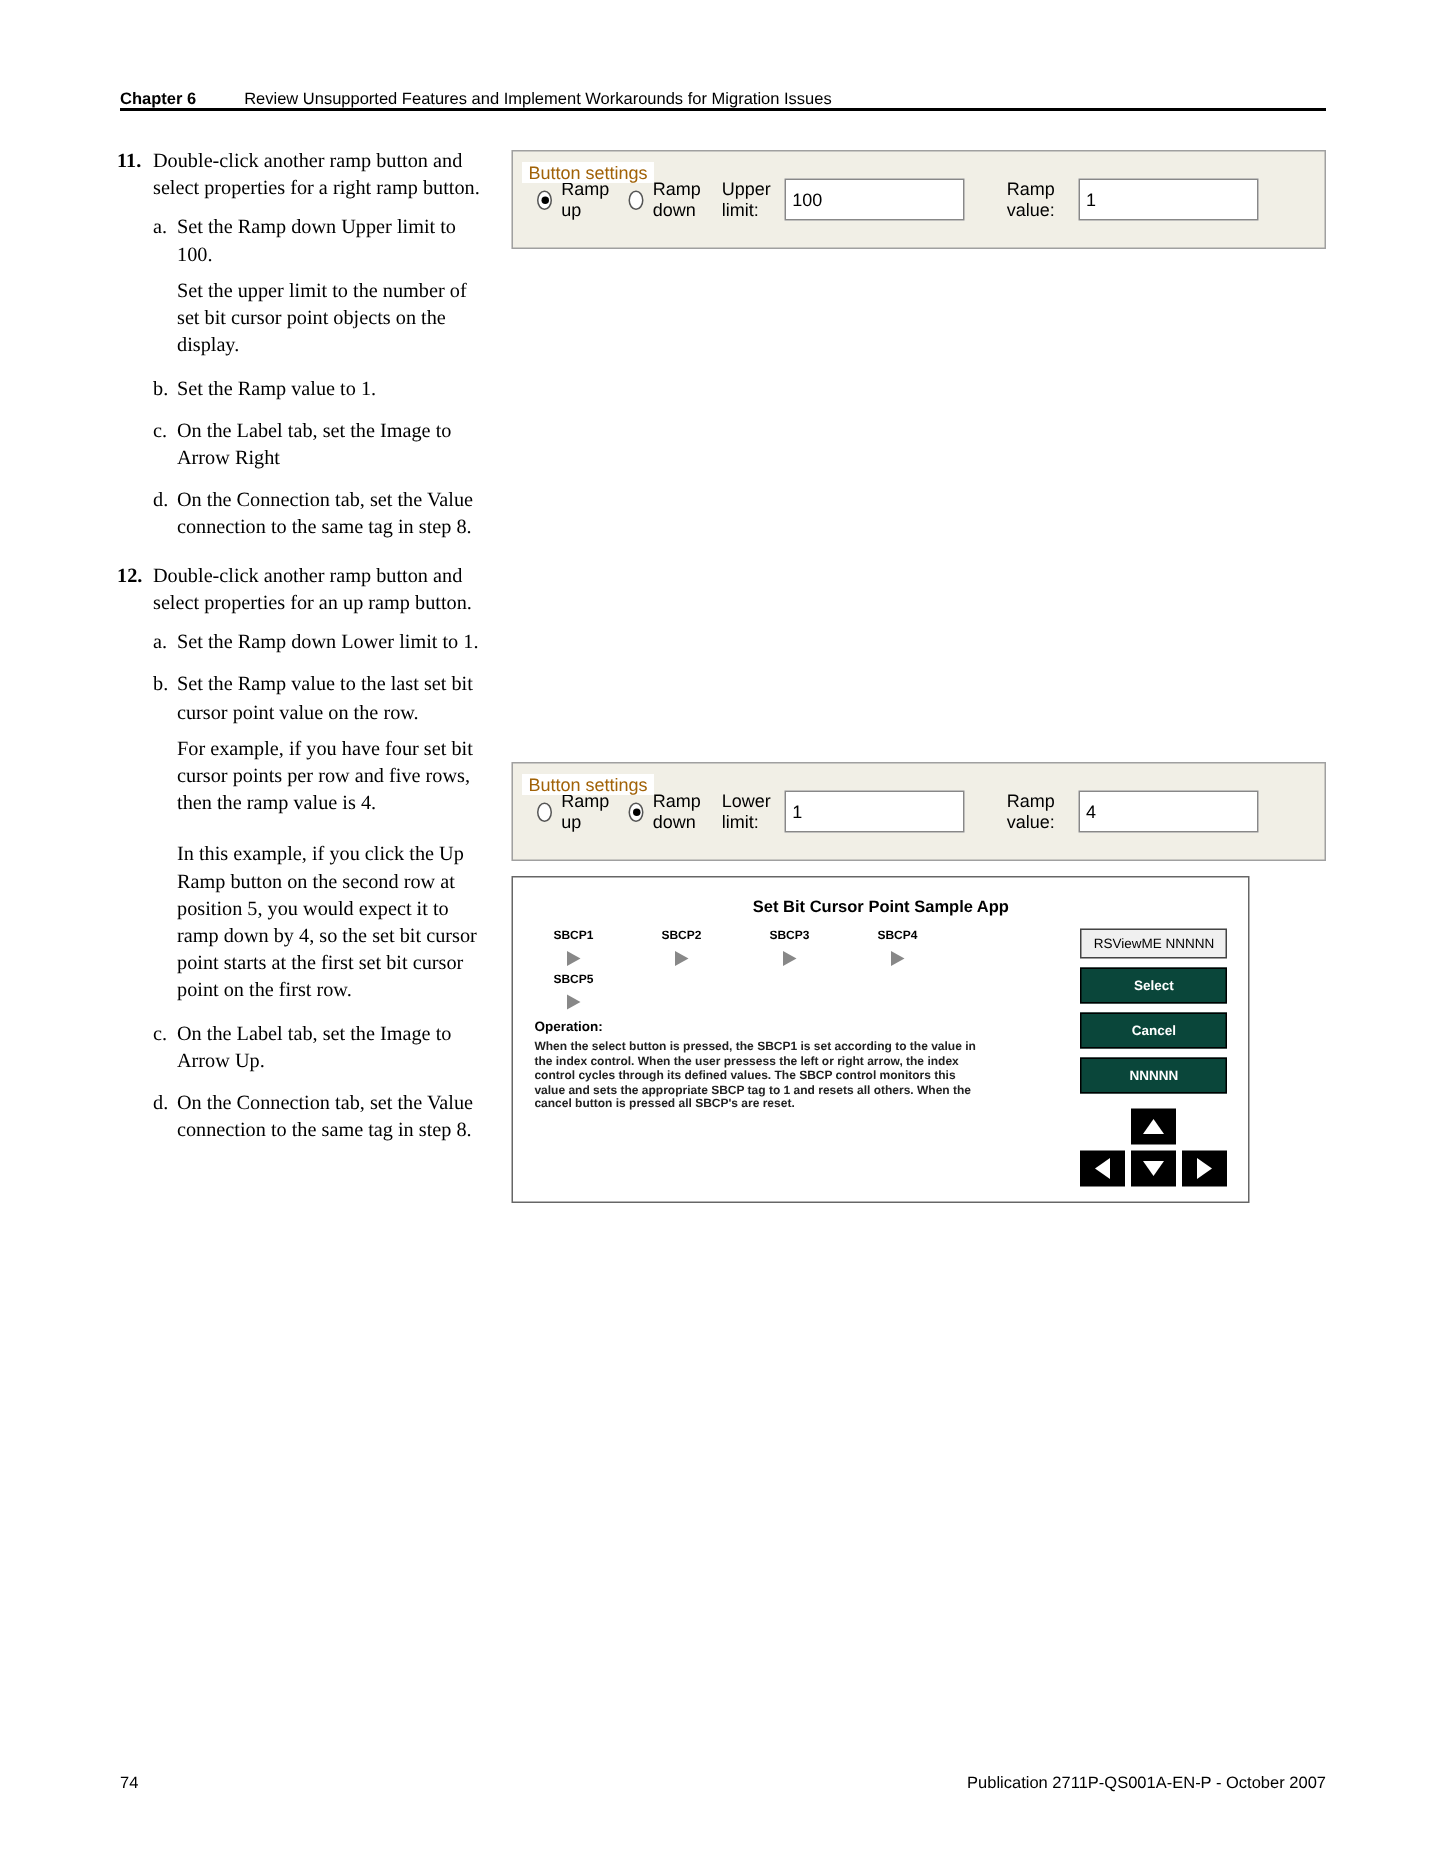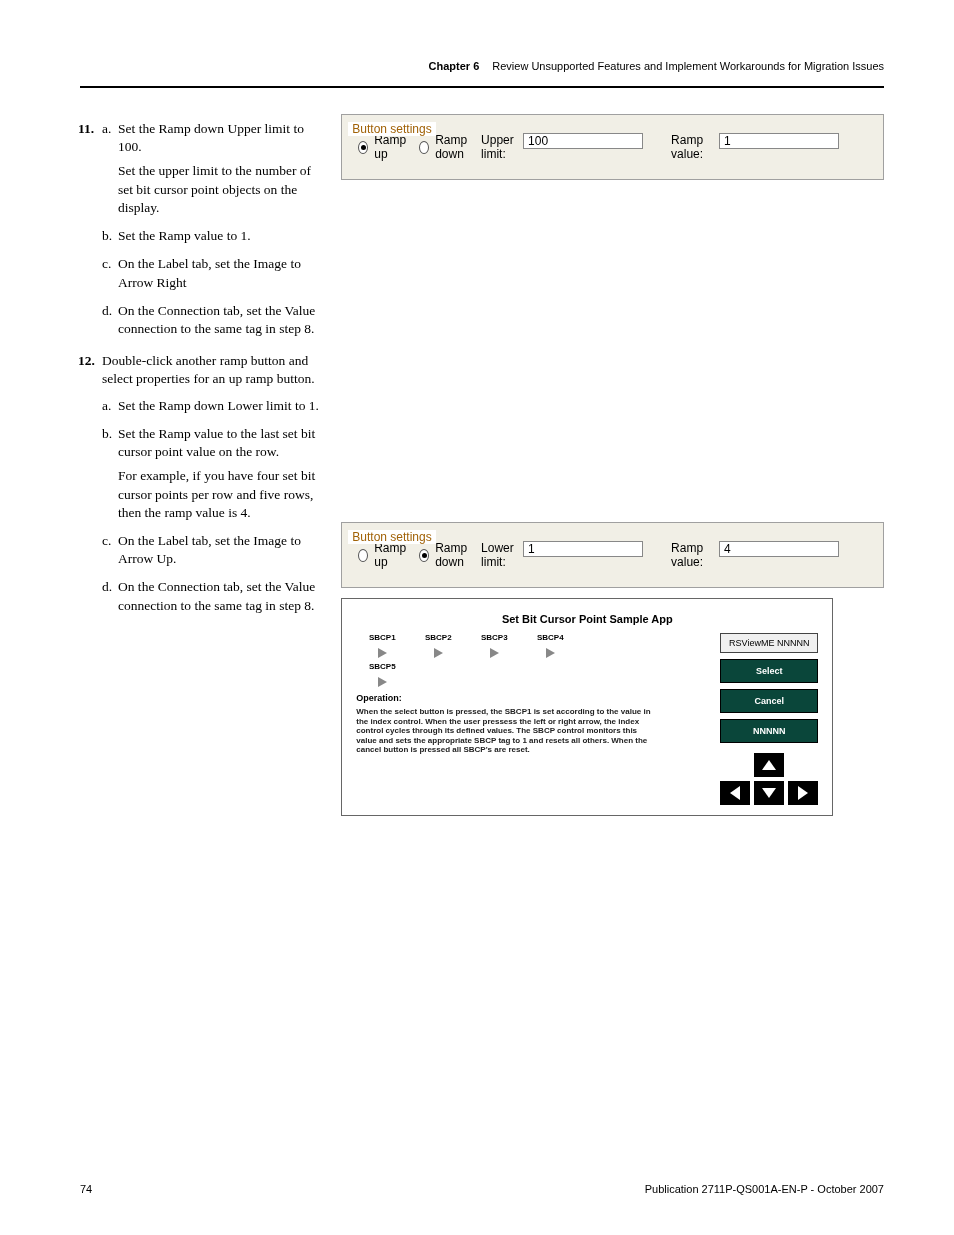--- a/index.html
+++ b/index.html
@@ -12,25 +12,24 @@
   .page {
     width: 954px;
     height: 1235px;
     position: relative;
     box-sizing: border-box;
     padding: 60px 70px 40px 80px;
   }
   .header {
     display: flex;
     align-items: baseline;
-    gap: 13px;
+    gap: 32px;
     font-size: 11px;
-    padding-bottom: 14px;
+    padding-bottom: 0;
     border-bottom: 2px solid #000;
-    justify-content: flex-end;
   }
   .header .chapter {
     font-weight: bold;
   }
   .header .title {
     font-weight: normal;
   }
   .body-row {
     display: flex;
     gap: 20px;
@@ -128,21 +127,21 @@
   }
   .field-group {
     display: flex;
     flex-direction: row;
     gap: 4px;
     margin-right: 28px;
   }
   .field-group label { font-size: 12px; }
   .txt {
     width: 120px;
-    height: 16px;
+    height: 28px;
     border: 1px solid #888;
     background: #fff;
     font-family: Arial, sans-serif;
     font-size: 12px;
     padding: 1px 4px;
     box-sizing: border-box;
   }
 
   
   .display-win {
@@ -174,21 +173,21 @@
   .app-title {
     text-align: center;
     font-weight: bold;
     font-size: 11px;
     margin-bottom: 8px;
   }
   .app-flex { display:flex; gap: 10px; }
   .sbcp-grid {
     display: grid;
     grid-template-columns: repeat(4, 52px);
-    gap: 4px 4px;
+    gap: 4px 20px;
     margin-bottom: 4px;
   }
   .sbcp-cell { text-align:center; font-size:8px; font-weight:bold; }
   .tri-right {
     width: 0; height: 0; margin: 2px auto 0 auto;
     border-top: 5px solid transparent;
     border-bottom: 5px solid transparent;
     border-left: 9px solid #888;
   }
   .op-label { font-weight:bold; font-size:9px; margin-top:6px; }
@@ -238,37 +237,39 @@
     <span class="chapter">Chapter 6</span>
     <span class="title">Review Unsupported Features and Implement Workarounds for Migration Issues</span>
   </div>
 
   <div class="body-row">
 
     <div class="text-col">
       <ol class="main-list">
         <li>
           <span class="num">11.</span>
+          <span>Double-click another ramp button and select properties for a right ramp button.</span>
           <ol class="sub">
             <li><span class="subnum">a.</span><span>Set the Ramp down Upper limit to 100.</span>
               <div class="after">Set the upper limit to the number of set bit cursor point objects on the display.</div>
             </li>
             <li><span class="subnum">b.</span><span>Set the Ramp value to 1.</span></li>
             <li><span class="subnum">c.</span><span>On the Label tab, set the Image to Arrow Right</span></li>
             <li><span class="subnum">d.</span><span>On the Connection tab, set the Value connection to the same tag in step 8.</span></li>
           </ol>
         </li>
 
         <li>
           <span class="num">12.</span>
           <span>Double-click another ramp button and select properties for an up ramp button.</span>
           <ol class="sub">
             <li><span class="subnum">a.</span><span>Set the Ramp down Lower limit to 1.</span></li>
             <li><span class="subnum">b.</span><span>Set the Ramp value to the last set bit cursor point value on the row.</span>
               <div class="after">For example, if you have four set bit cursor points per row and five rows, then the ramp value is 4.</div>
+              <div class="after" style="margin-top:16px">In this example, if you click the Up Ramp button on the second row at position 5, you would expect it to ramp down by 4, so the set bit cursor point starts at the first set bit cursor point on the first row.</div>
             </li>
             <li><span class="subnum">c.</span><span>On the Label tab, set the Image to Arrow Up.</span></li>
             <li><span class="subnum">d.</span><span>On the Connection tab, set the Value connection to the same tag in step 8.</span></li>
           </ol>
         </li>
       </ol>
     </div>
 
     <div class="image-col">
 

